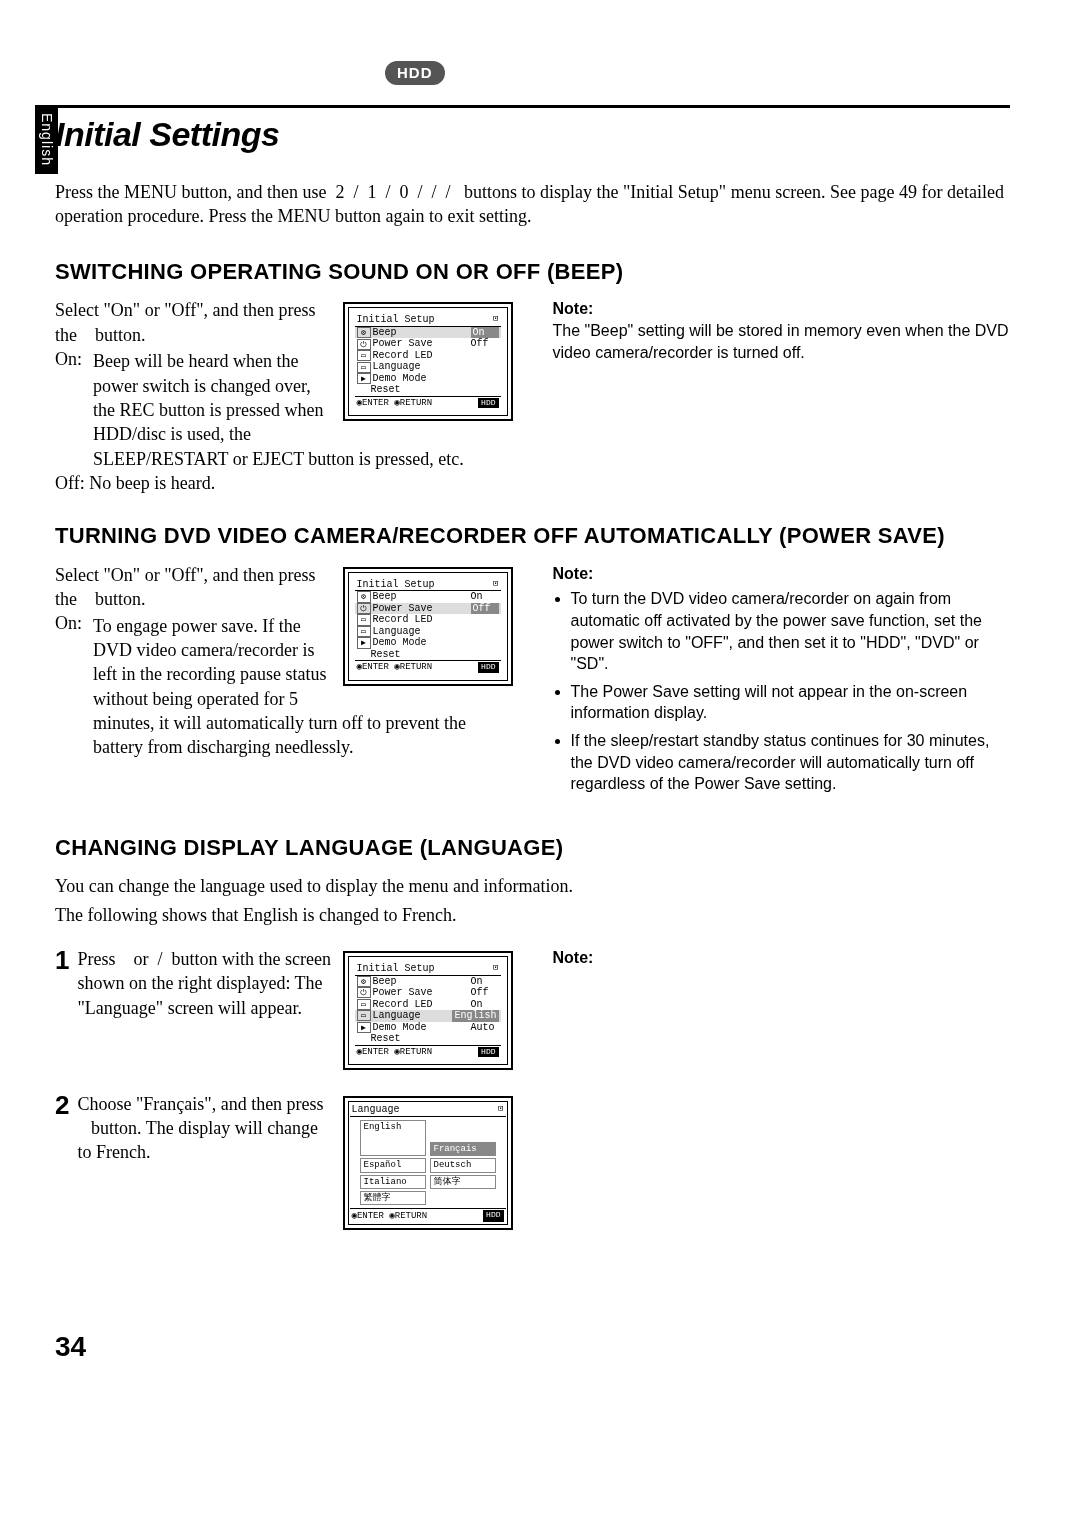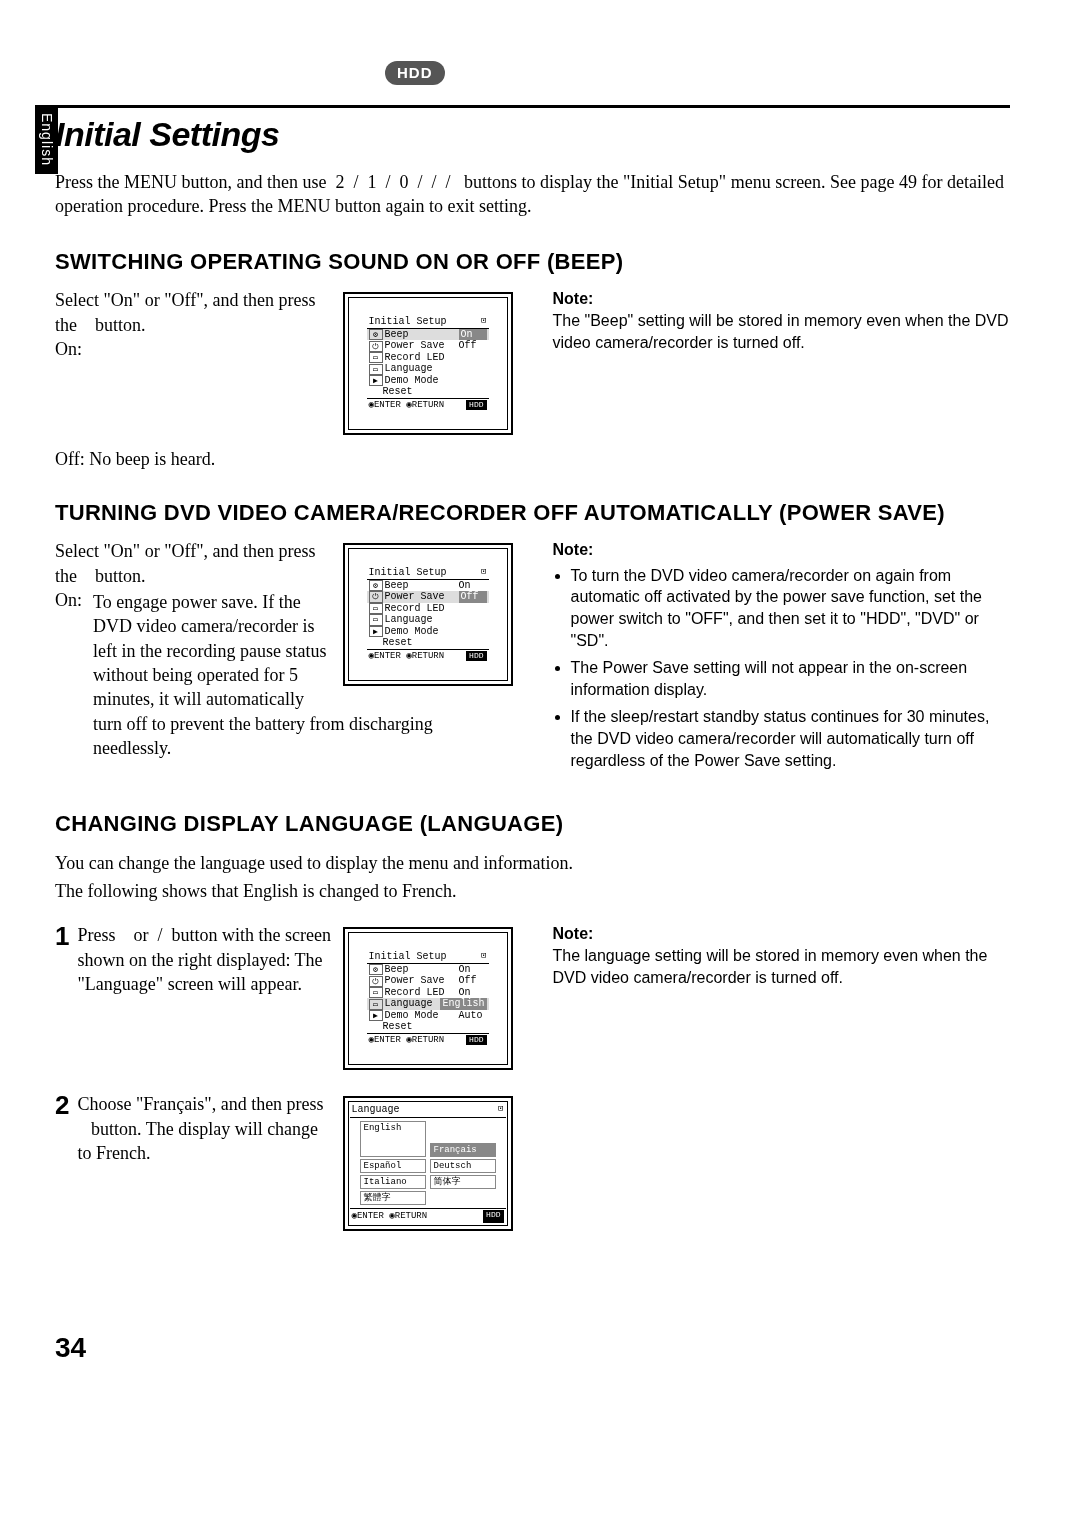--- a/index.html
+++ b/index.html
@@ -43,21 +43,21 @@
     margin: 0 0 4px 0;
   }
   .page-title {
     font-family: "Arial Black", Arial, sans-serif;
     font-weight: 900;
     font-style: italic;
     font-size: 34px;
     margin: 4px 0 10px 0;
     letter-spacing: -0.5px;
   }
-  .intro { margin: 12px 0 28px 0; }
+  .intro { margin: 22px 0 28px 0; }
   h2.section {
     font-family: Arial, sans-serif;
     font-weight: bold;
     font-size: 22px;
     margin: 26px 0 12px 0;
     letter-spacing: 0.3px;
   }
   .two-col {
     display: flex;
     gap: 40px;
@@ -75,21 +75,21 @@
     font-family: "Courier New", monospace;
     font-size: 10px;
     line-height: 1.15;
     margin: 4px 0 8px 0;
     flex-shrink: 0;
     padding: 0;
   }
   .menu-inner {
     border: 1px solid #000;
     margin: 3px;
-    padding: 18px;
+    padding: 6px;
   }
   .menu-title-row {
     display: flex;
     justify-content: space-between;
     padding: 0 2px;
     border-bottom: 1px solid #000;
   }
   .menu-row {
     display: flex;
     justify-content: space-between;
@@ -216,20 +216,21 @@
             </div>
           <div class="menu-footer">
               <span><span>◉</span><span>ENTER</span> <span>◉</span><span>RETURN</span></span>
               <span class="chip">HDD</span>
             </div>
         </div>
       </div>
     </div>
     <div>Select "On" or "Off", and then press the &nbsp;&nbsp; button.</div>
     <div><span>On:</span> <span style="display:inline"></span></div>
+    <div class="indented" style="margin-top:-22px;margin-left:38px">Beep will be heard when the power switch is changed over, the REC button is pressed when HDD/disc is used, the SLEEP/RESTART or EJECT button is pressed, etc.</div>
     <div style="clear:both"></div>
     <div><span>Off:</span> <span>No beep is heard.</span></div>
   </div>
   <div class="right-col">
     <div class="note-label">Note:</div>
     <div>The "Beep" setting will be stored in memory even when the DVD video camera/recorder is turned off.</div>
   </div>
 </div>
 
 
@@ -400,20 +401,19 @@
             </div>
           </div>
         </div>
         <div>Choose "Français", and then press &nbsp;&nbsp; button. The display will change to French.</div>
         <div style="clear:both"></div>
       </div>
     </div>
   </div>
   <div class="right-col">
     <div class="note-label">Note:</div>
-    <div>The language setting will be stored in memory even when the DVD video camera/recorder is turned off.</div>
   </div>
 </div>
 
 <div class="page-num">34</div>
 
 
 
 
 </body></html>

